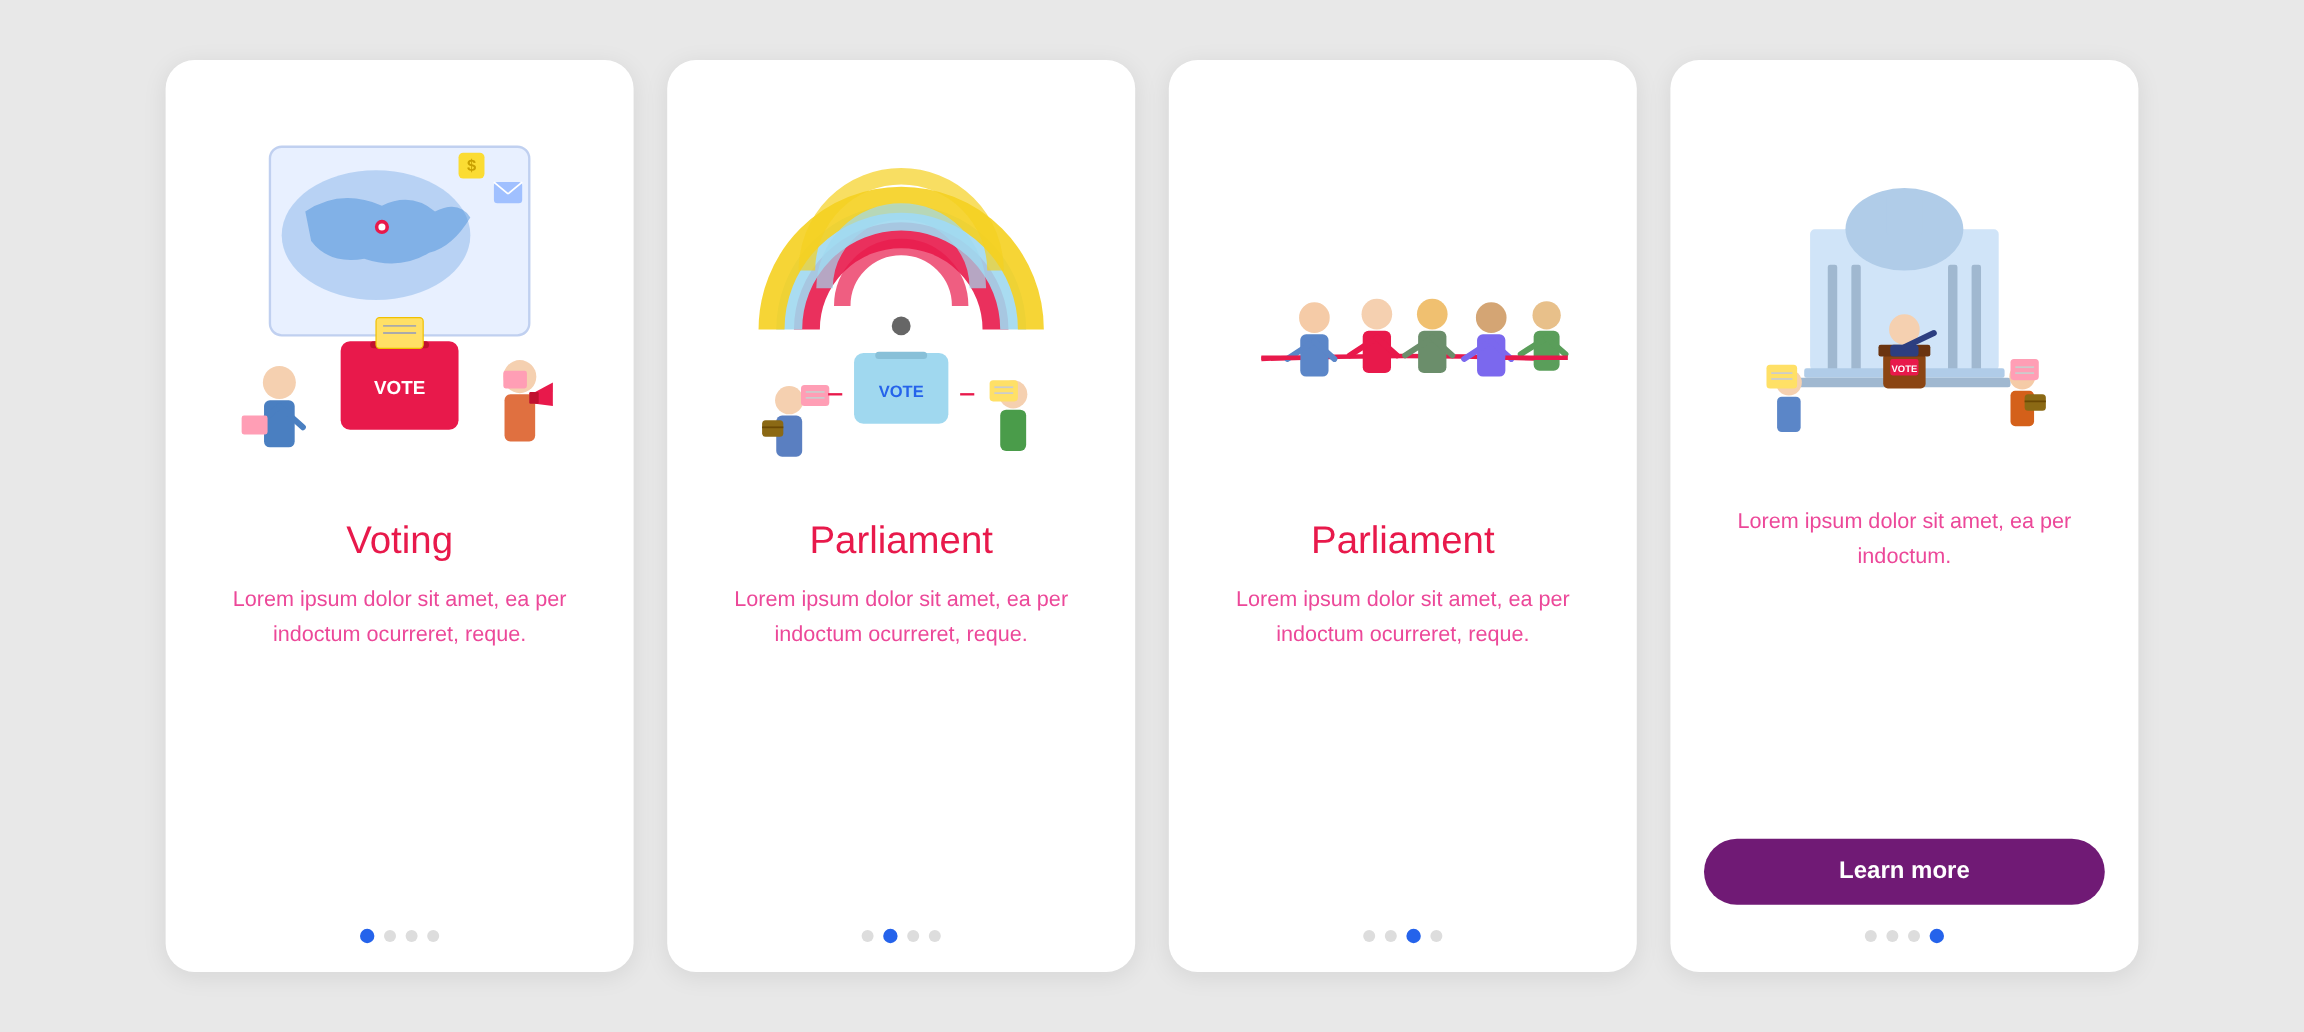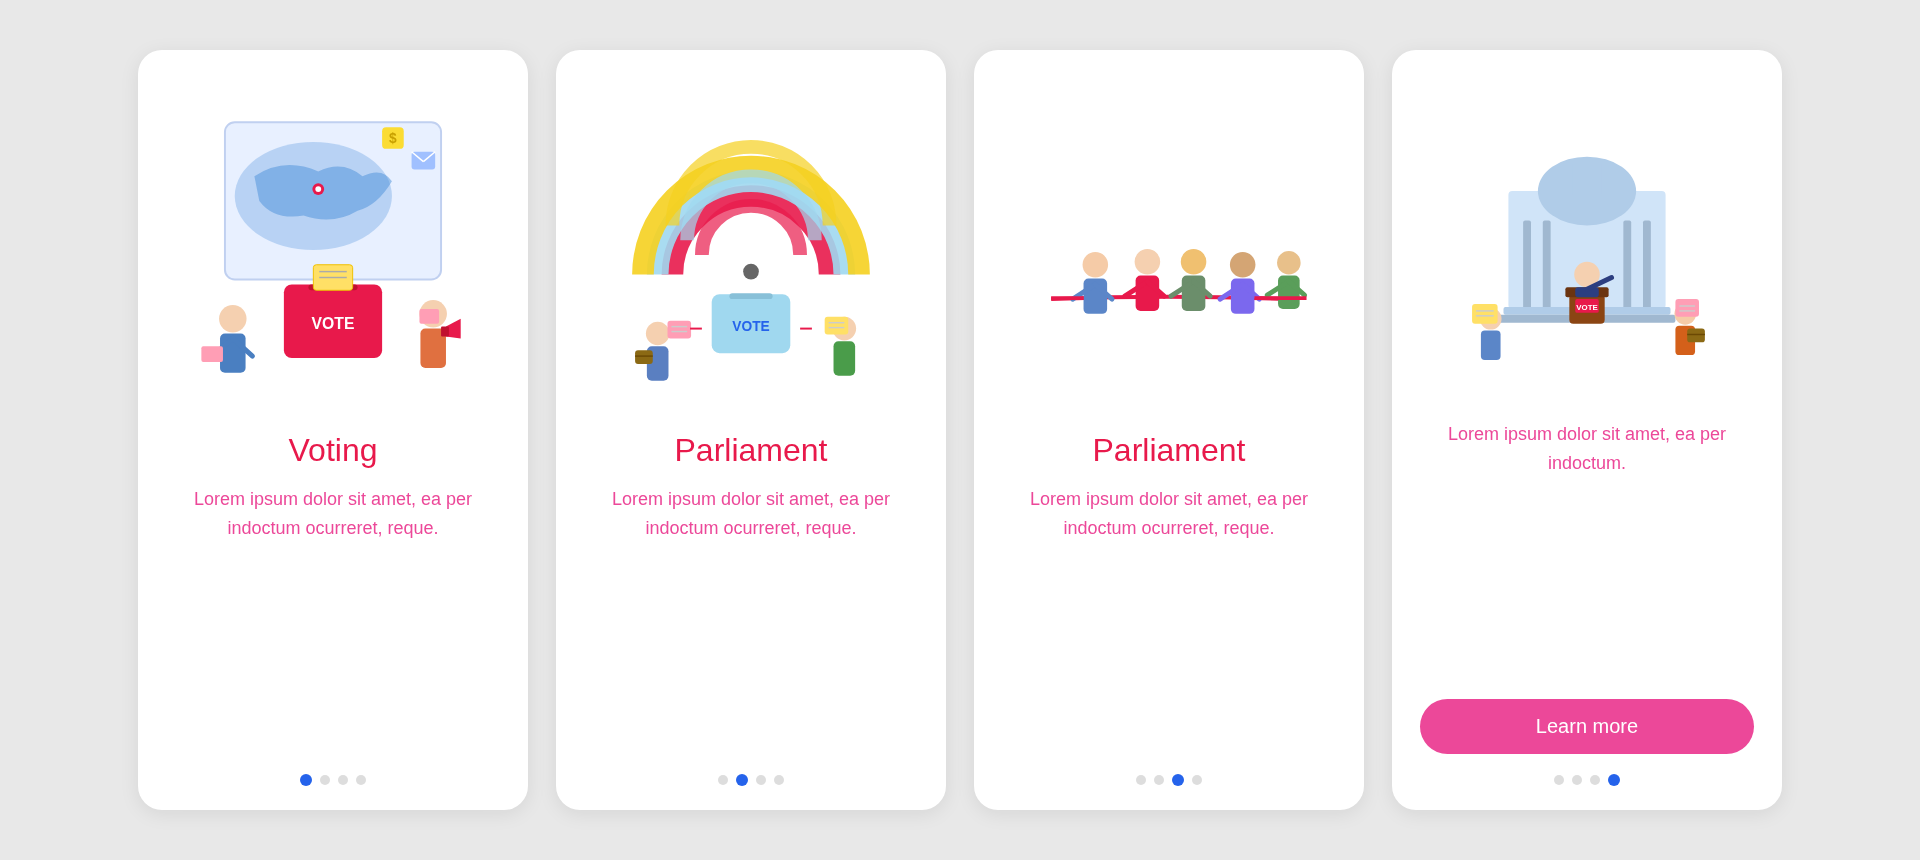--- a/index.html
+++ b/index.html
@@ -73,27 +73,27 @@
       background: #ddd;
     }
 
     .dot.active {
       background: #2563eb;
       width: 12px;
       height: 12px;
     }
 
     .learn-more-btn {
-      background: #ec4899;
+      background: #701a75;
       color: white;
       border: none;
       border-radius: 30px;
       padding: 16px 48px;
       font-size: 20px;
-      font-weight: 400;
+      font-weight: 700;
       margin-top: 12px;
       cursor: pointer;
       width: 100%;
     }
 
     
     svg {
       width: 100%;
       height: 100%;
     }

